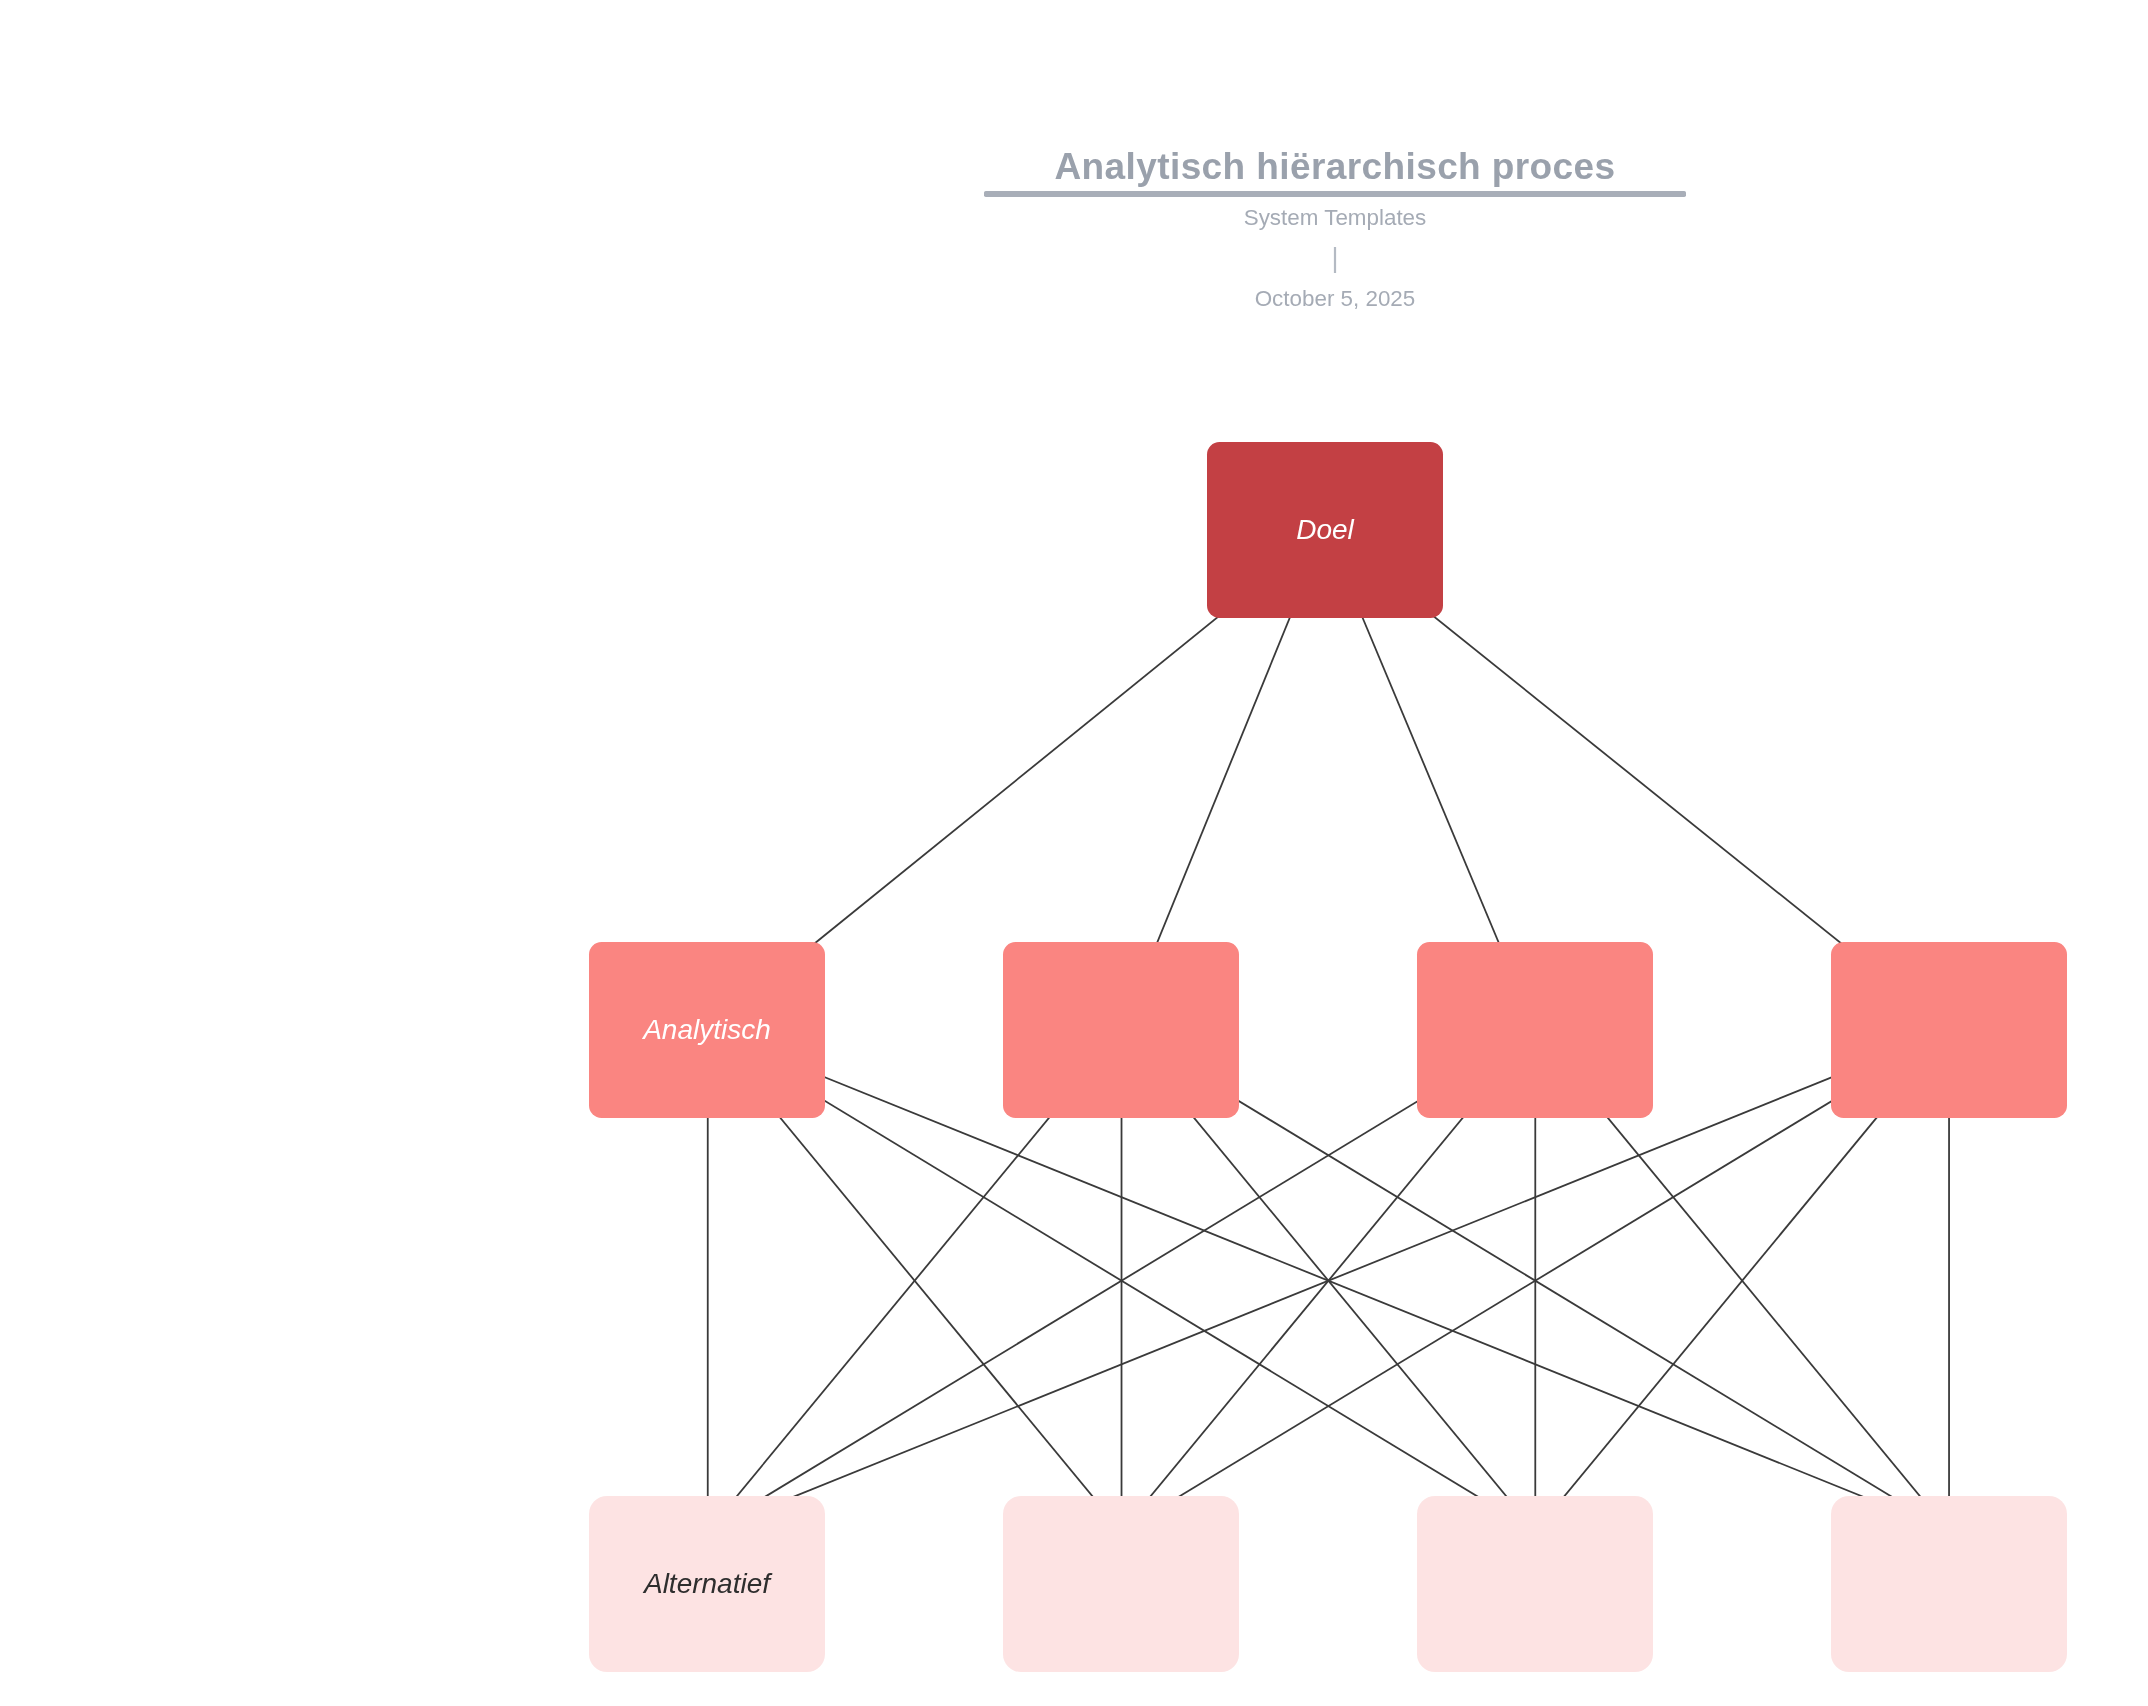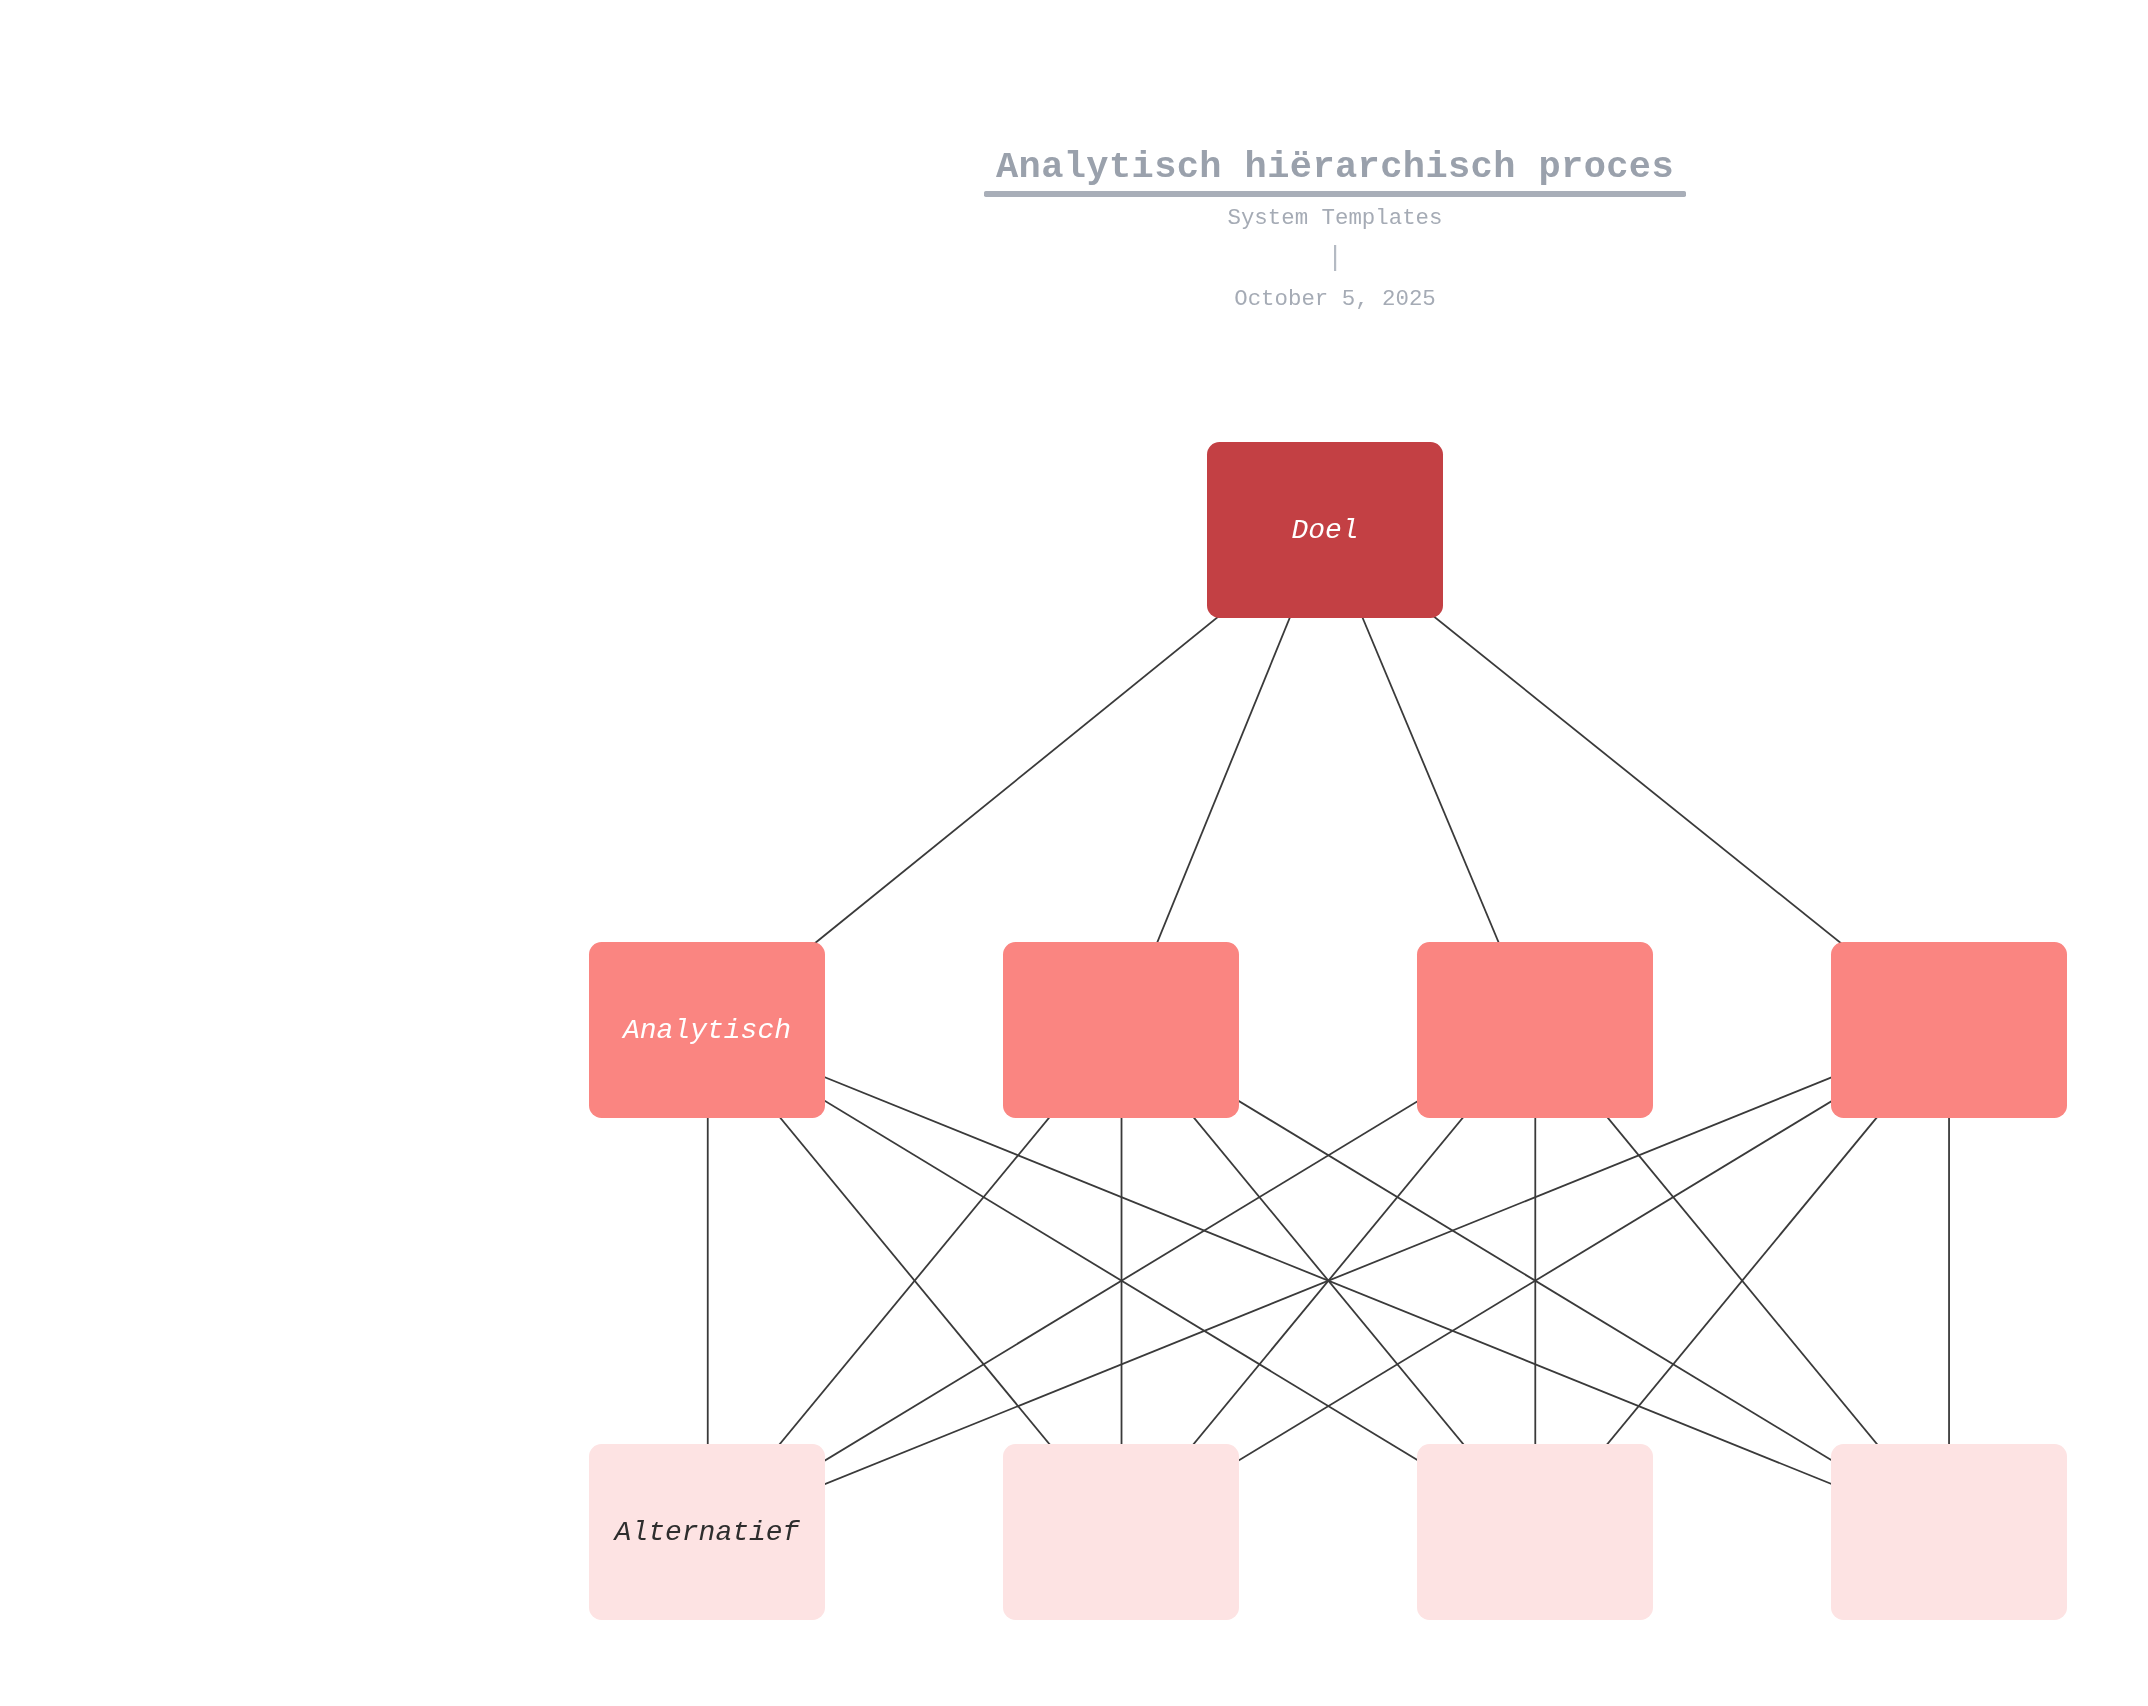--- a/index.html
+++ b/index.html
@@ -3,21 +3,21 @@
 <meta charset="utf-8">
 <style>
   html,body{margin:0;padding:0;}
   body{
     width:2149px;height:1707px;
     background:#ffffff;
     font-family:"Liberation Sans", sans-serif;
     position:relative;
     overflow:hidden;
   }
-  #canvas{position:absolute;left:0;top:0;width:2149px;height:1611px;font-family:Liberation Mono, monospace;}
+  #canvas{position:absolute;left:0;top:0;width:2149px;height:1611px;}
   #edges{position:absolute;left:0;top:0;z-index:0;}
 
   
   #header{
     position:absolute;left:984px;top:146px;width:702px;
     text-align:center;z-index:2;
   }
   .title{
     font-size:37px;font-weight:bold;color:#9aa1ac;
     line-height:1.15;letter-spacing:0.4px;white-space:nowrap;
@@ -32,21 +32,21 @@
   .sep{color:#b4bac3;font-size:27px;font-weight:300;line-height:1;}
 
   
   .node{
     position:absolute;width:236px;height:176px;border-radius:12.5px;
     display:flex;align-items:center;justify-content:center;
     font-style:italic;font-size:28px;z-index:1;text-align:center;
   }
   #n-doel  {left:1207px;top:442px;height:176px;}
   .row-crit{top:942px;}
-  .row-alt {top:1444px;}
+  .row-alt {top:1496px;border-radius:18px;}
   .col-1{left:589px;}
   .col-2{left:1003px;}
   .col-3{left:1417px;}
   .col-4{left:1831px;}
 </style>
 </head>
 <body>
 
 <div id="canvas">
 

